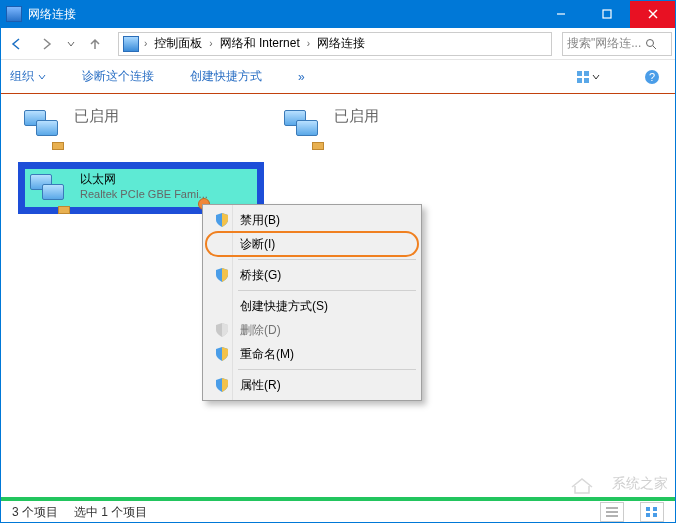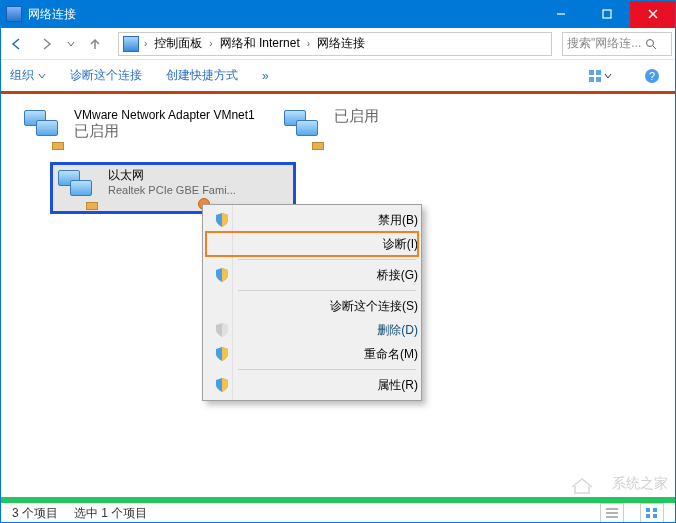--- a/index.html
+++ b/index.html
@@ -18,50 +18,50 @@
   .nav-btn svg { stroke:#888; fill:none; stroke-width:1.5; }
   .nav-btn.active svg { stroke:#1a6fc4; }
   .nav-dropdown { width:14px; display:flex; align-items:center; justify-content:center; }
   .breadcrumb { flex:1; height:24px; border:1px solid #ccc; display:flex; align-items:center; padding:0 4px; gap:2px; margin:0 6px; }
   .breadcrumb-icon { width:16px; height:16px; background:linear-gradient(#a8d8ff,#3b8cd9); border:1px solid #2a6db8; }
   .bc-sep { color:#666; font-size:10px; padding:0 3px; }
   .bc-item { padding:0 2px; }
   .searchbox { width:110px; height:24px; border:1px solid #ccc; display:flex; align-items:center; padding:0 4px; color:#888; gap:4px; }
   .searchbox svg { stroke:#666; fill:none; }
 
-  .toolbar { height:34px; border-bottom:3px solid #c2410c; display:flex; align-items:center; padding:0 10px; gap:24px; font-size:12px; color:#2a6fc4; }
+  .toolbar { height:34px; border-bottom:1px solid #c2410c; display:flex; align-items:center; padding:0 10px; gap:36px; font-size:12px; color:#2a6fc4; }
   .toolbar-item { display:flex; align-items:center; gap:4px; }
   .toolbar-spacer { flex:1; }
   .toolbar-iconbtn { width:28px; height:26px; display:flex; align-items:center; justify-content:center; }
 
   .content { padding:10px 18px; display:flex; flex-wrap:wrap; gap:6px 14px; align-content:flex-start; }
   .item { width:246px; height:52px; display:flex; align-items:flex-start; padding:3px; gap:8px; font-size:12px; border:1px solid transparent; }
-  .item.selected { background:#e5e5e5; border:3px solid #1d4ed8;margin-left:32px; }
+  .item.selected { background:#5eead4; border:7px solid #1d4ed8; }
   .item-icon { width:44px; height:42px; position:relative; flex-shrink:0; }
   .monitor { position:absolute; width:22px; height:16px; background:linear-gradient(#b8e0ff,#5aa8e8); border:1px solid #3a7ab8; border-radius:2px; }
   .monitor.m1 { left:2px; top:2px; }
   .monitor.m2 { left:14px; top:12px; }
   .plug { position:absolute; right:2px; bottom:0; width:12px; height:8px; background:#e8b050; border:1px solid #c08830; }
   .item-text { line-height:15px; }
   .item-line1 { color:#000; }
   .item-line2 { color:#666; font-size:15px; }
   .item-line3 { color:#666; font-size:11px; }
 
   .context-menu { position:absolute; left:202px; top:204px; width:220px; background:#f0f0f0; border:1px solid #a0a0a0; box-shadow:4px 4px 6px rgba(0,0,0,0.25); font-size:12px; padding:3px; }
-  .cm-item { height:24px; display:flex; align-items:center; padding-left:34px; position:relative;justify-content:flex-end; }
-  .cm-item.disabled { color:#0c4a6e; }
-  .cm-item.highlight { outline:2px solid #f08020; outline-offset:-1px; }
+  .cm-item { height:24px; display:flex; align-items:center; padding-left:34px; position:relative; }
+  .cm-item.disabled { color:#737373; }
+  .cm-item.highlight { outline:2px solid #f08020; outline-offset:-1px;border-radius:12px; }
   .cm-sep { height:1px; background:#d0d0d0; margin:3px 2px 3px 32px; }
   .cm-shield { position:absolute; left:8px; width:16px; height:16px; }
   .shield-svg { display:block; }
   .cm-gutter { position:absolute; left:0; top:0; bottom:0; width:30px; border-right:1px solid #e0e0e0; }
 
   .cursor-dot { position:absolute; left:198px; top:198px; width:12px; height:12px; border-radius:50%; background:#f0883a; border:1px solid #c06820; }
 
-  .statusbar { position:absolute; bottom:0; left:0; right:0; height:26px; border-top:6px solid #22c55e; display:flex; align-items:center; padding:0 12px; gap:16px; font-size:12px; color:#333; }
+  .statusbar { position:absolute; bottom:0; left:0; right:0; height:26px; border-top:4px solid #22c55e; display:flex; align-items:center; padding:0 12px; gap:16px; font-size:12px; color:#333; }
   .statusbar-spacer { flex:1; }
   .view-btn { width:24px; height:20px; border:1px solid #ccc; display:flex; align-items:center; justify-content:center; }
 
   .watermark { position:absolute; right:8px; bottom:28px; font-size:14px; color:#d0d0d0; display:flex; align-items:center; gap:16px; }
   .watermark svg { stroke:#d8d8d8; fill:none; }
 
   .outer-border { position:absolute; inset:0; border:1px solid #0078d7; pointer-events:none; }
 </style>
 </head>
 <body>
@@ -159,21 +159,20 @@
 </div>
 
 <div class="content">
   <div class="item">
     <div class="item-icon">
         <div class="monitor m1"></div>
         <div class="monitor m2"></div>
         <div class="plug"></div>
       </div>
     <div class="item-text">
-      <div class="item-line1">VMware Network Adapter VMnet1</div>
       <div class="item-line2">已启用</div>
     </div>
   </div>
   <div class="item">
     <div class="item-icon">
         <div class="monitor m1"></div>
         <div class="monitor m2"></div>
         <div class="plug"></div>
       </div>
     <div class="item-text">
@@ -214,21 +213,21 @@
     <span class="cm-shield">
         <svg class="shield-svg" width="16" height="16">
           <path d="M8 1 L14 3 V8 C14 12 8 15 8 15 C8 15 2 12 2 8 V3 Z" fill="#4a9de8"></path>
           <path d="M8 1 L14 3 V8 C14 12 8 15 8 15 V1 Z" fill="#f3c24a"></path>
         </svg>
       </span>
     <span>桥接(G)</span>
   </div>
   <div class="cm-sep"></div>
   <div class="cm-item">
-      <span>诊断这个连接(S)</span>
+      <span>创建快捷方式(S)</span>
     </div>
   <div class="cm-item disabled">
     <span class="cm-shield">
         <svg class="shield-svg" width="16" height="16">
           <path d="M8 1 L14 3 V8 C14 12 8 15 8 15 C8 15 2 12 2 8 V3 Z" fill="#c8c8c8"></path>
           <path d="M8 1 L14 3 V8 C14 12 8 15 8 15 V1 Z" fill="#e0e0e0"></path>
         </svg>
       </span>
     <span>删除(D)</span>
   </div>

